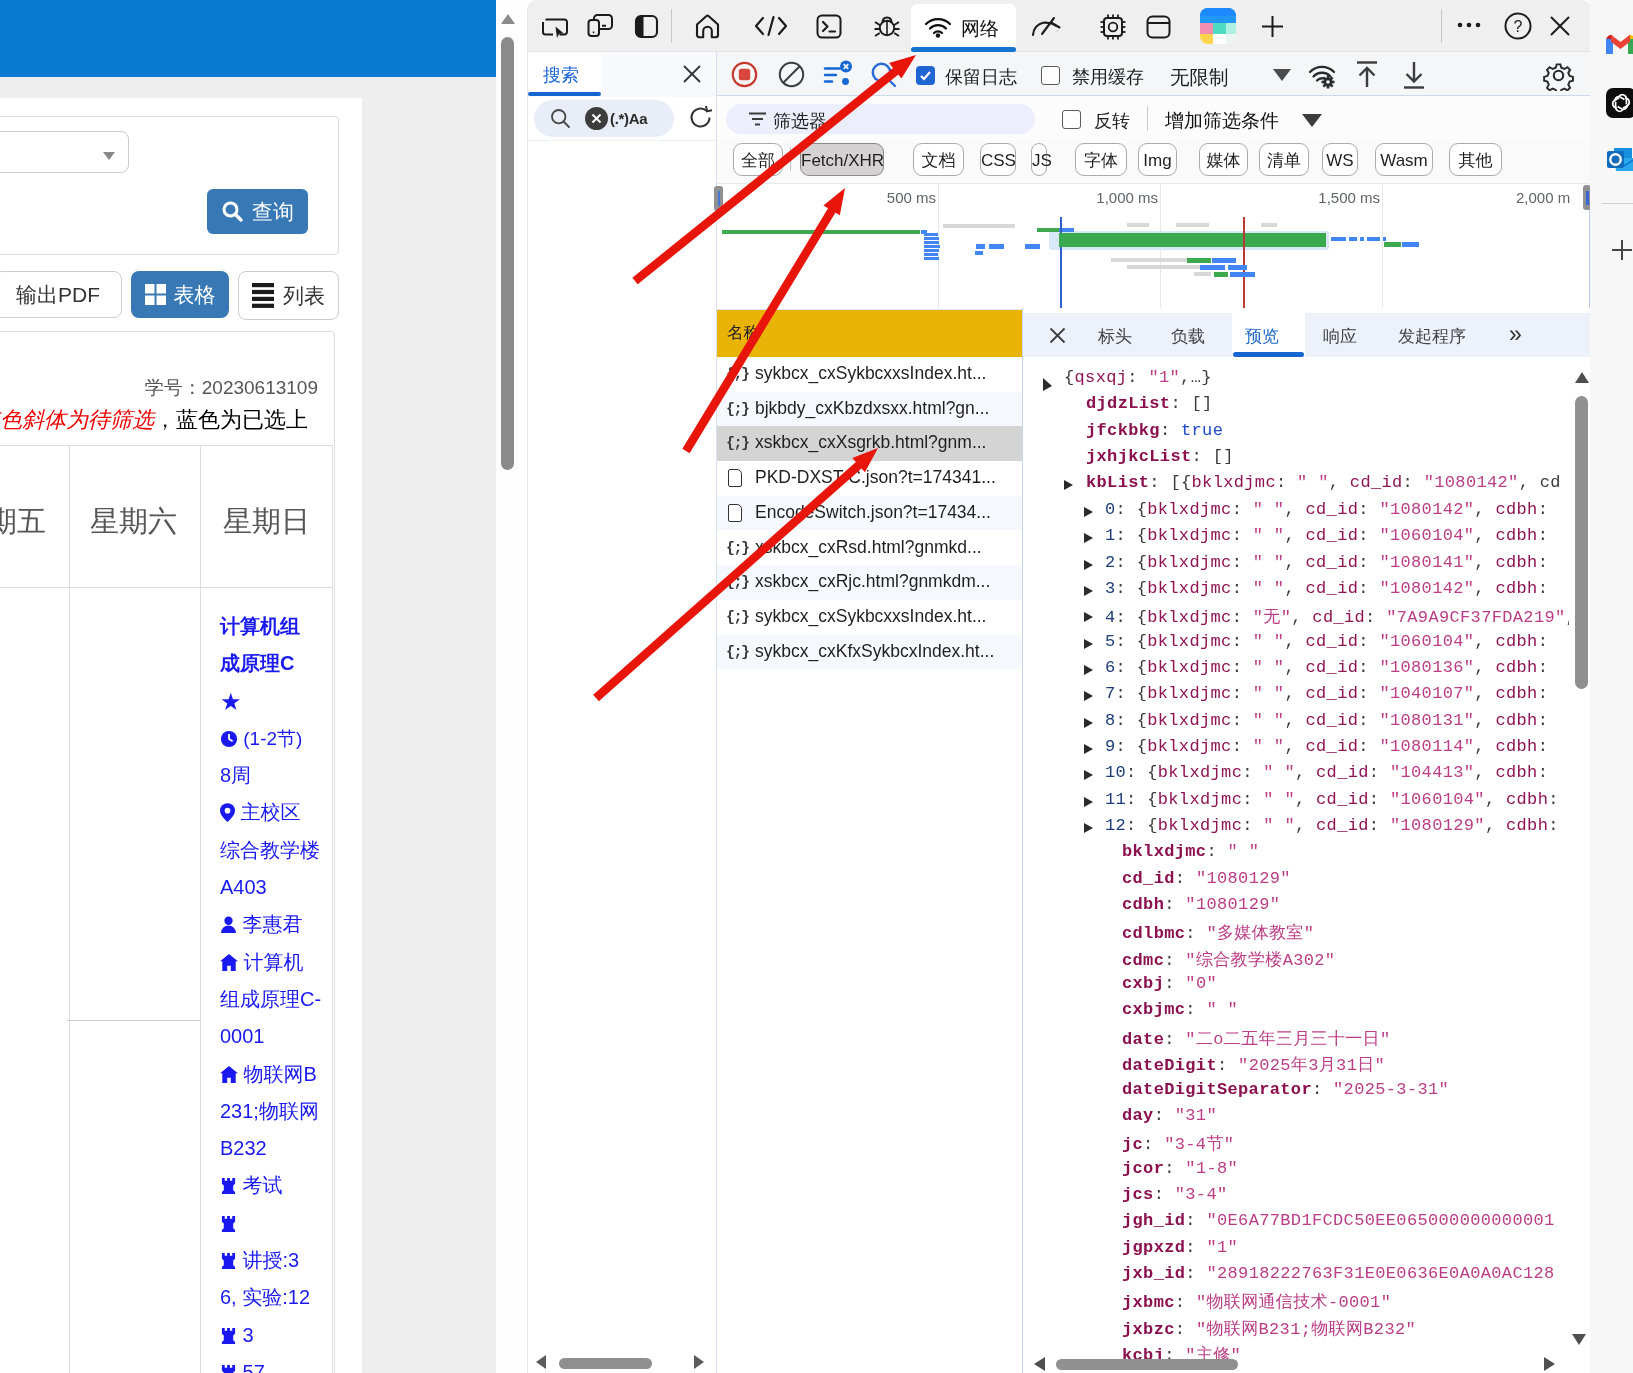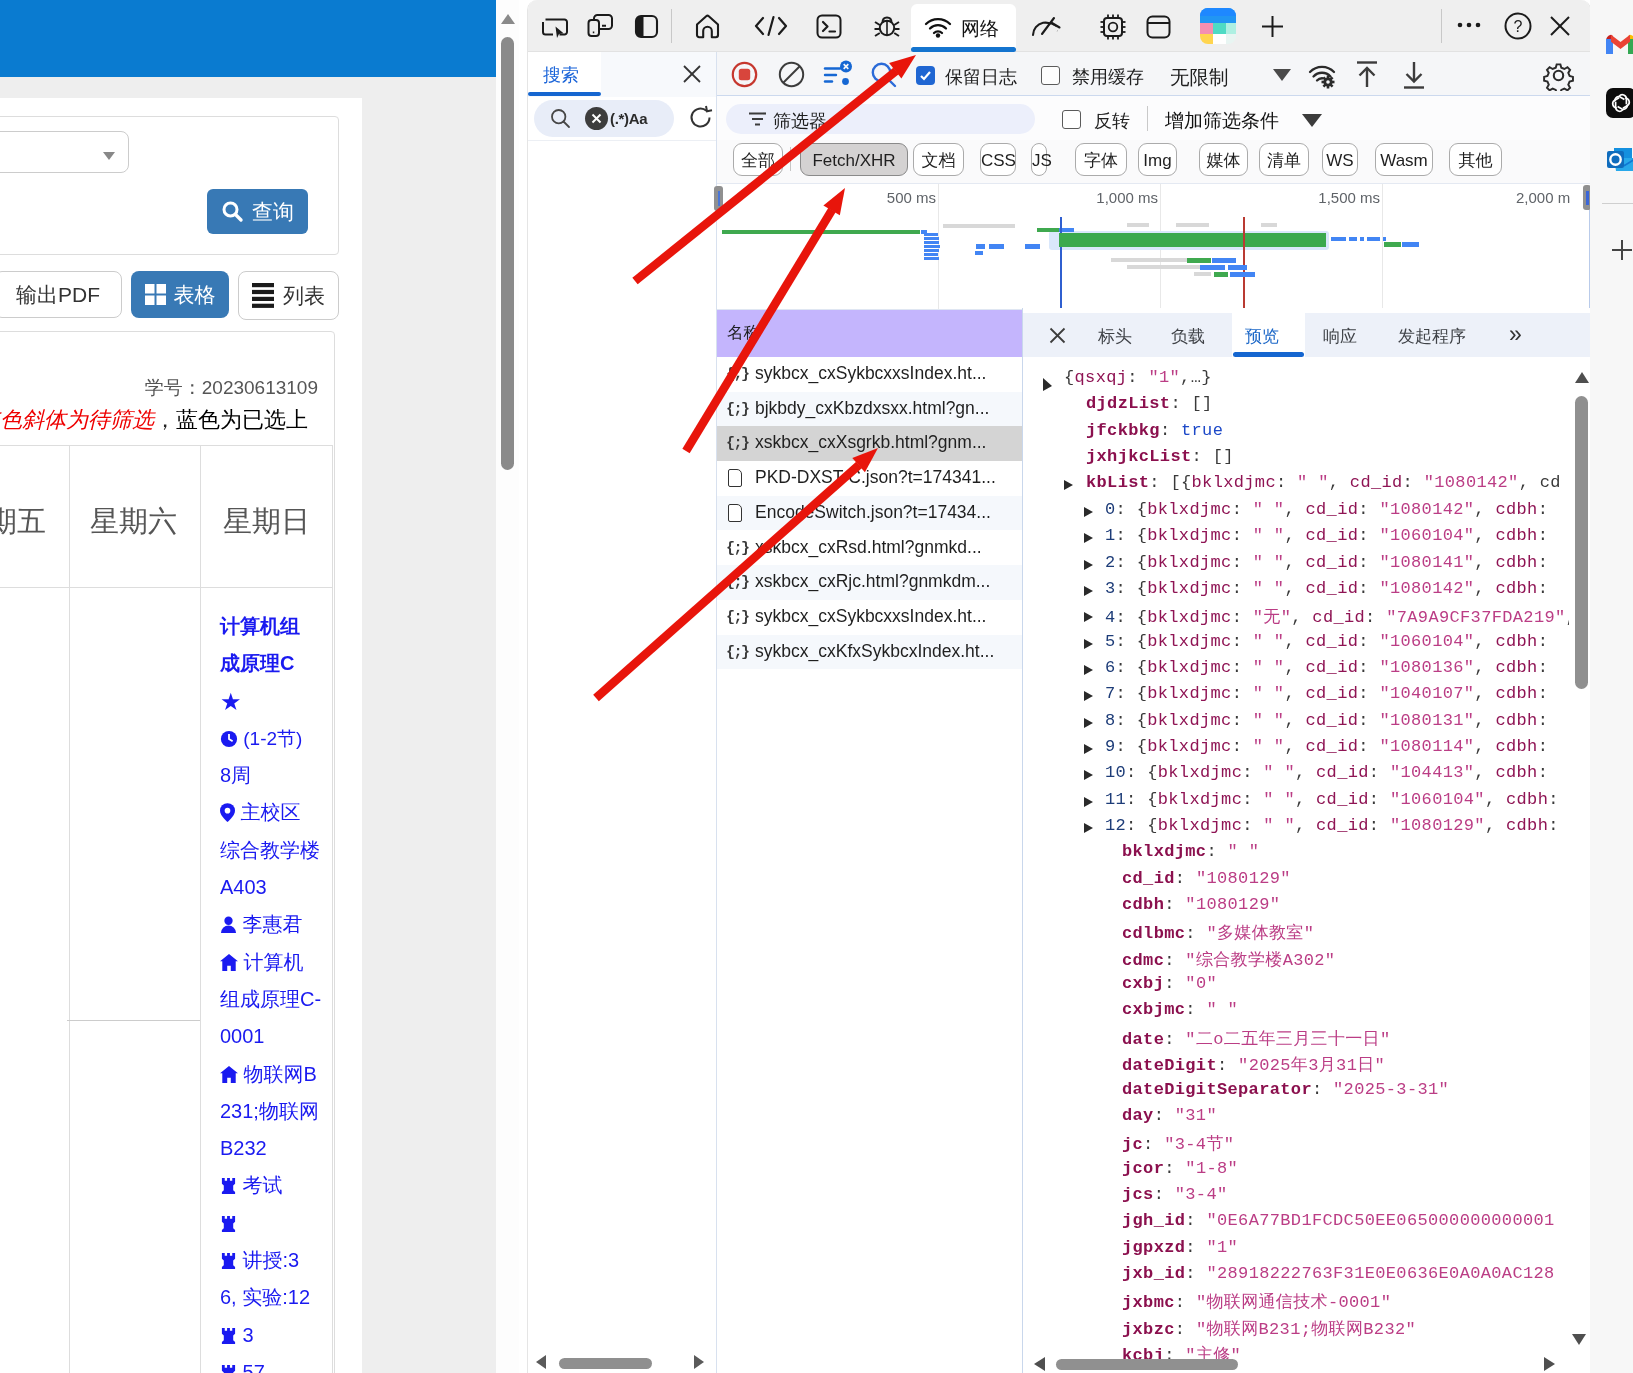--- a/index.html
+++ b/index.html
@@ -374,21 +374,21 @@
     <div class="abs" style="left:56px;top:57px;font-size:18px;color:#1f1f1f;">筛选器</div>
     <div class="abs" style="left:345px;top:58px;width:17px;height:17px;border:1.5px solid #5b5b5b;border-radius:3px;background:#fff;"></div>
     <div class="abs" style="left:377px;top:57px;font-size:18px;color:#202020;">反转</div>
     <div class="abs" style="left:430px;top:54px;width:1px;height:25px;background:#c9c9c9;"></div>
     <div class="abs" style="left:448px;top:56px;font-size:19px;color:#111;">增加筛选条件</div>
     <div class="abs" style="left:585px;top:62px;width:0;height:0;border-left:10px solid transparent;border-right:10px solid transparent;border-top:13px solid #3c3c3c;"></div>
 
     <div class="abs" style="left:0;top:88px;width:873px;height:43px;background:#fafafb;"></div>
     <div class="abs pill" style="left:16px;top:91px;width:50px;">全部</div>
     <div class="abs" style="left:73px;top:95px;width:1px;height:24px;background:#c6c6c6;"></div>
-    <div class="abs pill" style="left:83px;top:91px;width:108px;background:#d4d2d2;border-color:#8a8a8a;">Fetch/XHR</div>
+    <div class="abs pill" style="left:83px;top:91px;width:84px;background:#d4d2d2;border-color:#8a8a8a;">Fetch/XHR</div>
     <div class="abs pill" style="left:196px;top:91px;width:51px;">文档</div>
     <div class="abs pill" style="left:263px;top:91px;width:36px;">CSS</div>
     <div class="abs pill" style="left:314px;top:91px;width:16px;">JS</div>
     <div class="abs pill" style="left:358px;top:91px;width:52px;">字体</div>
     <div class="abs pill" style="left:421px;top:91px;width:39px;">Img</div>
     <div class="abs pill" style="left:482px;top:91px;width:49px;">媒体</div>
     <div class="abs pill" style="left:542px;top:91px;width:50px;">清单</div>
     <div class="abs pill" style="left:605px;top:91px;width:36px;">WS</div>
     <div class="abs pill" style="left:658px;top:91px;width:58px;">Wasm</div>
     <div class="abs pill" style="left:732px;top:91px;width:53px;">其他</div>
@@ -452,21 +452,21 @@
       <div class="abs" style="left:667px;top:58px;width:17px;height:5px;background:#3fa94f;"></div>
       <div class="abs" style="left:685px;top:58px;width:17px;height:5px;background:#4285f4;"></div>
 
       <div class="abs" style="left:-3px;top:2px;width:9px;height:25px;background:#909090;border-radius:3px;"></div>
       <div class="abs" style="left:1px;top:7px;width:2px;height:15px;background:#4a76d6;"></div>
       <div class="abs" style="left:866px;top:1px;width:8px;height:25px;background:#909090;border-radius:3px;"></div>
       <div class="abs" style="left:869px;top:7px;width:2.5px;height:14px;background:#3b66d8;"></div>
       <div class="abs" style="left:871.5px;top:26px;width:1.5px;height:99px;background:#b9cbea;"></div>
     </div>
 
-    <div class="abs" style="left:0;top:258px;width:305px;height:58px;background:#c4b5fd;border-bottom:1px solid #e1e7f0;box-sizing:border-box;">
+    <div class="abs" style="left:0;top:258px;width:305px;height:58px;background:#eab308;border-bottom:1px solid #e1e7f0;box-sizing:border-box;">
       <div class="abs" style="left:10px;top:12px;font-size:16.5px;color:#202124;">名称</div>
     </div>
     <div class="abs" id="reqrows" style="left:0;top:305px;width:305px;">
       <div class="rrow" style="top:0.0px;background:#fff;"><span class="icoxhr"></span><span class="rtxt">sykbcx_cxSykbcxxsIndex.ht...</span></div>
       <div class="rrow" style="top:34.7px;background:#f5f8fc;"><span class="icoxhr"></span><span class="rtxt">bjkbdy_cxKbzdxsxx.html?gn...</span></div>
       <div class="rrow" style="top:69.4px;background:#d4d4d4;"><span class="icoxhr"></span><span class="rtxt">xskbcx_cxXsgrkb.html?gnm...</span></div>
       <div class="rrow" style="top:104.1px;background:#fff;">
             <span class="icodoc"></span>
             <span class="rtxt">PKD-DXST-C.json?t=174341...</span>
           </div>

